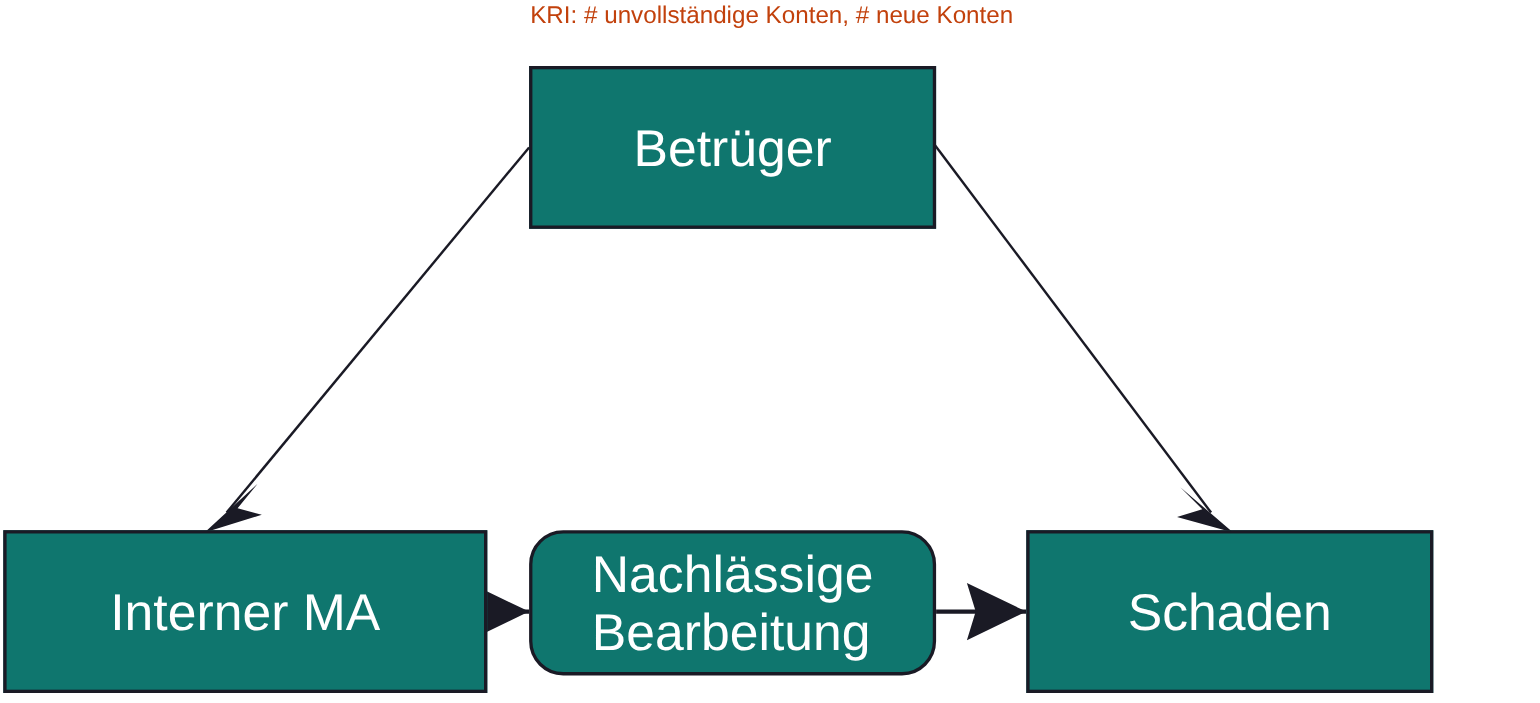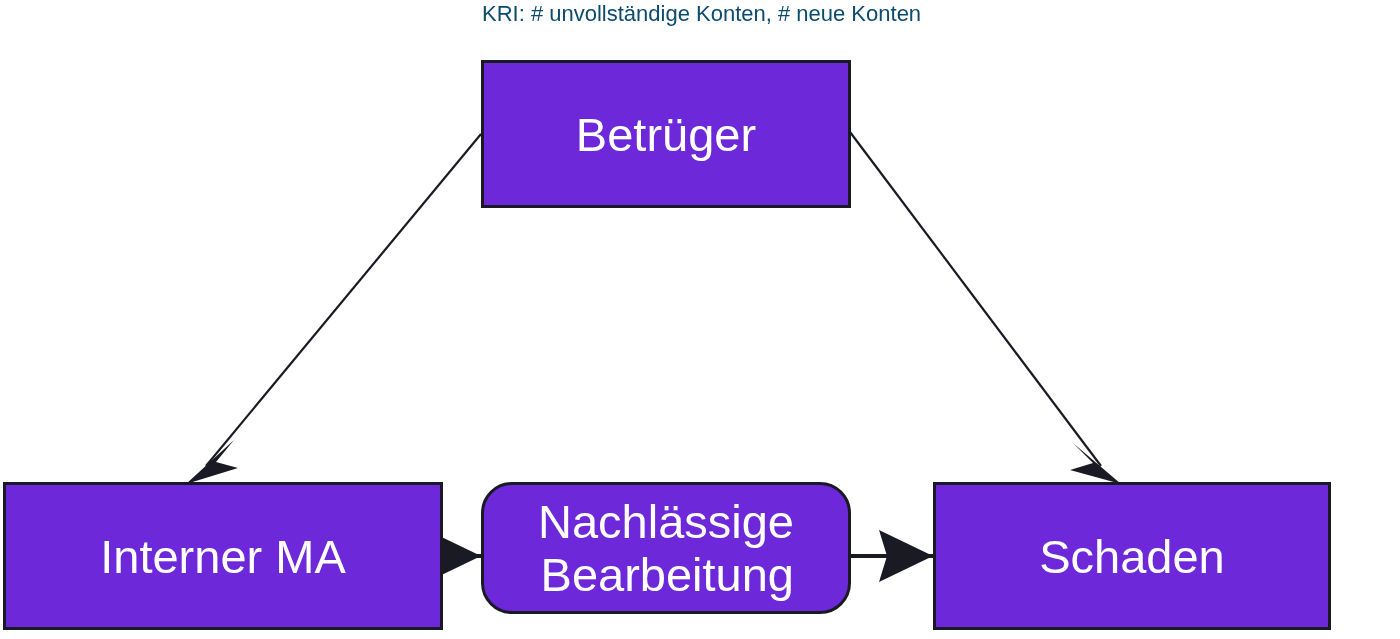--- a/index.html
+++ b/index.html
@@ -17,35 +17,35 @@
     background: #ffffff;
     overflow: hidden;
   }
   
   .kri-label {
     position: absolute;
     left: 482px;
     top: 1px;
     font-size: 22px;
     line-height: 26px;
-    color: #0c4a6e;
+    color: #c2410c;
     white-space: nowrap;
     letter-spacing: 0px;
   }
   
   .node {
     position: absolute;
     box-sizing: border-box;
-    background: #6d28d9;
+    background: #0f766e;
     border: 3px solid #1a1a25;
     color: #ffffff;
     display: flex;
     align-items: center;
     justify-content: center;
-    text-align: right;
+    text-align: left;
     font-size: 47px;
     line-height: 53px;
     font-weight: 400;
     z-index: 3;
   }
   .node-label {
     display: block;
     white-space: pre-line;
     padding: 0 4px;
   }
@@ -64,21 +64,21 @@
   #node-nachlaessige {
     left: 481px;
     top: 482px;
     width: 370px;
     height: 132px;
     border-radius: 31px;
   }
   #node-schaden {
     left: 933px;
     top: 482px;
-    width: 398px;
+    width: 370px;
     height: 148px;
   }
   
   #edges {
     position: absolute;
     left: 0;
     top: 0;
     width: 1400px;
     height: 639px;
     z-index: 2;

